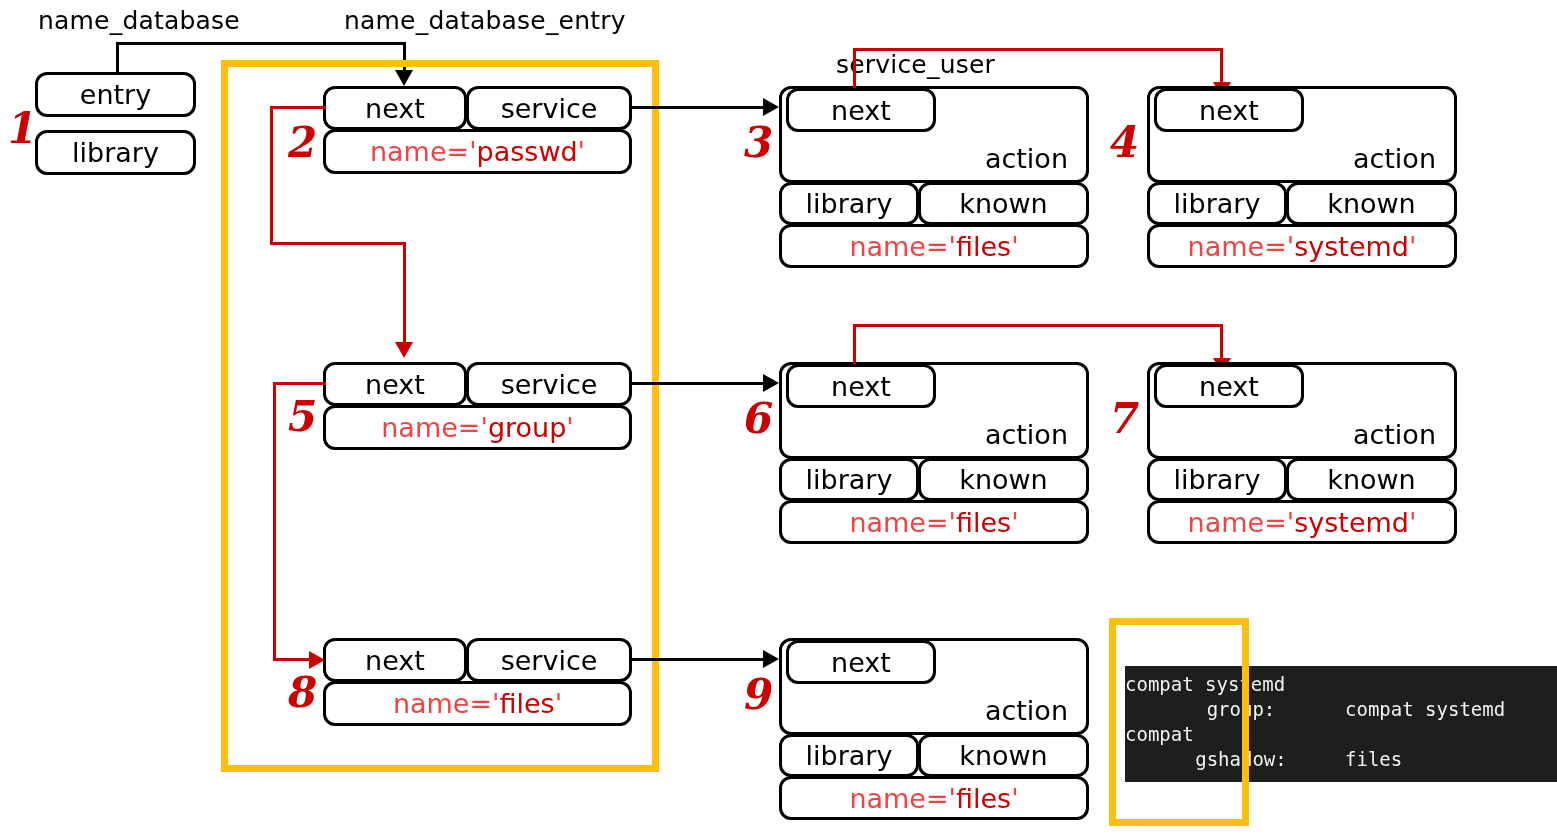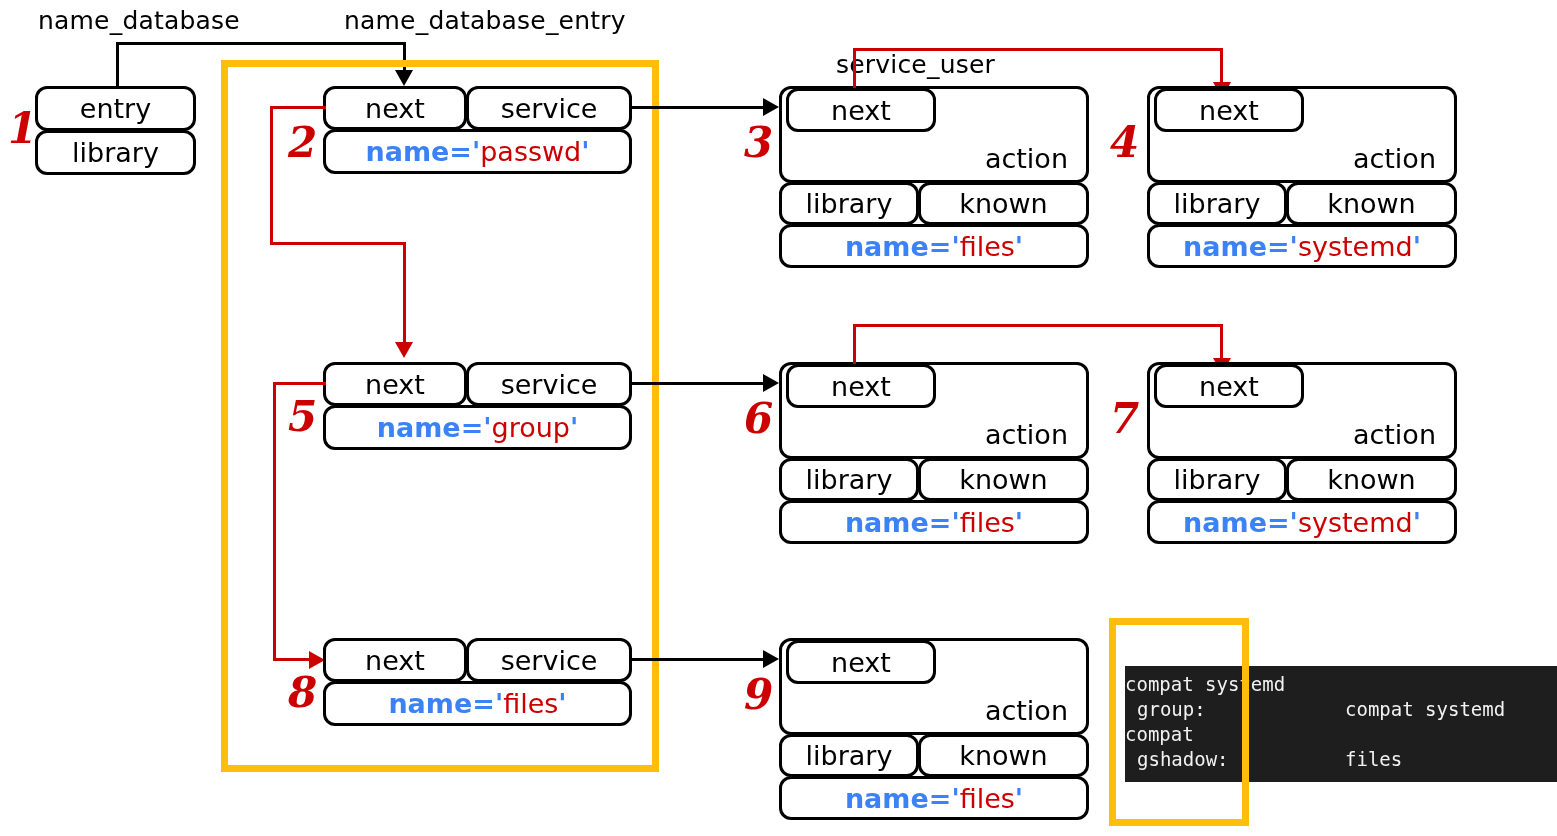--- a/index.html
+++ b/index.html
@@ -2,21 +2,21 @@
 <html><head>
 <meta charset="utf-8">
 <style>
   html,body{margin:0;padding:0;}
   body{
     width:1557px;height:836px;
     background:#ffffff;
     font-family:"DejaVu Sans", sans-serif;
     overflow:hidden;
   }
-  #stage{position:relative;width:1557px;height:836px;}
+  #stage{position:relative;width:1557px;height:836px;text-align:center;}
 
   
   .lbl{
     position:absolute;
     font-family:"DejaVu Sans", sans-serif;
     font-size:25px;
     color:#000;
     white-space:nowrap;
     letter-spacing:.2px;
   }
@@ -45,21 +45,21 @@
     font-family:"DejaVu Sans", sans-serif;
     font-size:27px;
     color:#000;
     white-space:nowrap;
   }
   .cell.open{ 
     justify-content:flex-end;
     align-items:flex-end;
     padding:0 18px 6px 0;
   }
-  .q{color:#3b82f6;font-weight:bold;}
+  .q{color:#ef4444;}
   .v{color:#CC0000;}
 
   
   .hline,.vline{position:absolute;background:#000;}
   .hline{height:3px;}
   .vline{width:3px;}
   .rh{position:absolute;height:3px;background:#CC0000;}
   .rv{position:absolute;width:3px;background:#CC0000;}
 
   .arrowdown{
@@ -112,21 +112,21 @@
 
   <div class="hline" style="left:116px;top:42px;width:290px;"></div>
   <div class="vline" style="left:116px;top:42px;height:46px;"></div>
   <div class="vline" style="left:403px;top:42px;height:30px;"></div>
   <div class="arrowdown" style="left:395px;top:70px;"></div>
 
   <div class="hilite" style="left:221px;top:60px;width:438px;height:712px;"></div>
 
   <div class="num" style="left:8px;top:108px;">1</div>
   <div class="struct">
-    <div class="cell" style="left:35px;top:86px;width:161px;height:45px;">entry</div>
+    <div class="cell" style="left:35px;top:72px;width:161px;height:45px;">entry</div>
     <div class="cell" style="left:35px;top:130px;width:161px;height:45px;">library</div>
   </div>
 
   <div class="num" style="left:288px;top:122px;">2</div>
   <div class="struct">
     <div class="cell" style="left:323px;top:86px;width:144px;height:44px;">next</div>
     <div class="cell" style="left:466px;top:86px;width:166px;height:44px;">service</div>
     <div class="cell" style="left:323px;top:129px;width:309px;height:45px;">
       <span class="q">name='</span>
         <span class="v">passwd</span>

